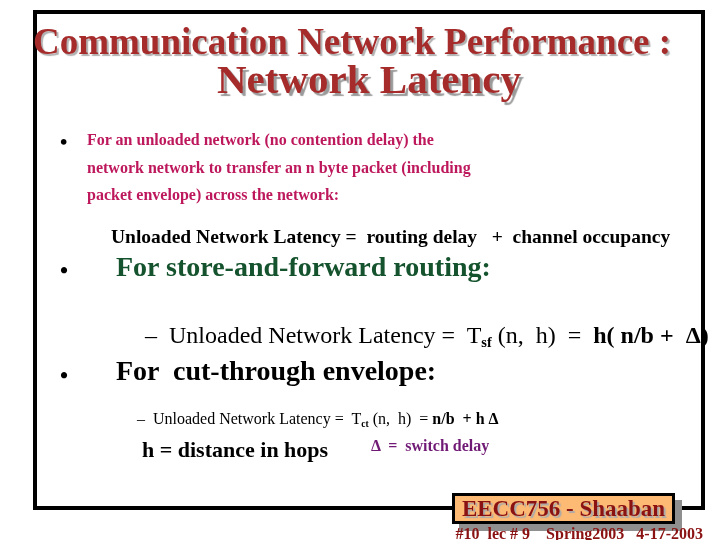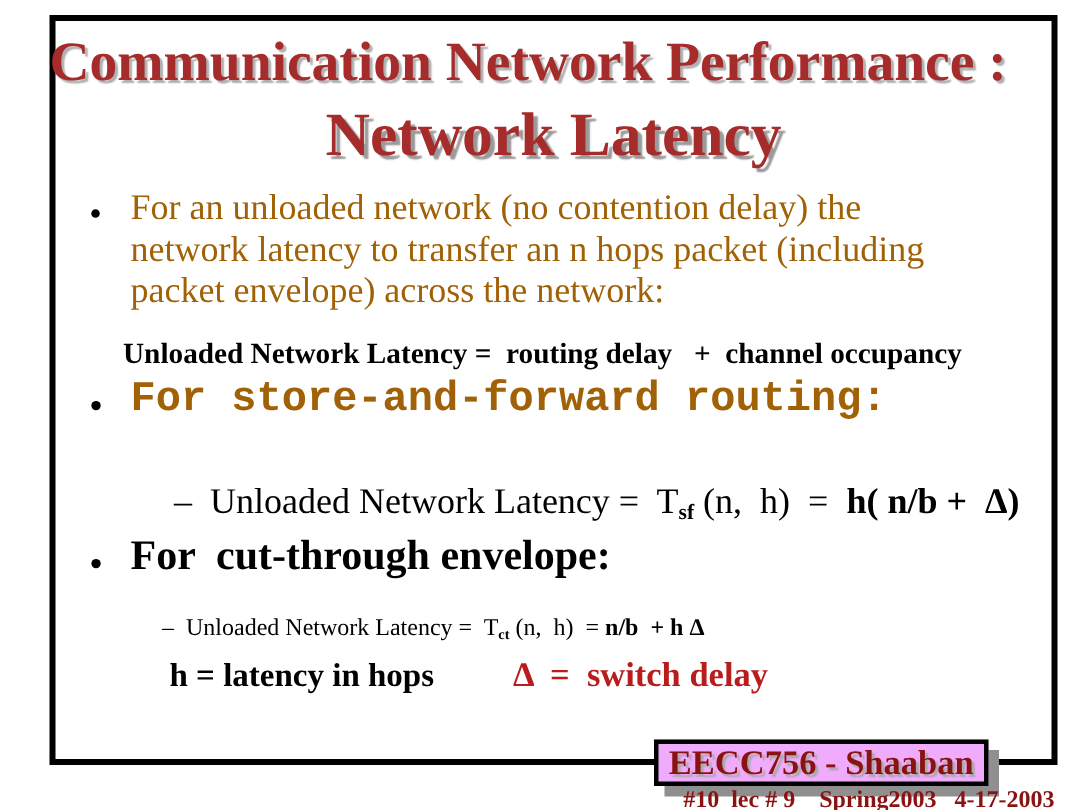--- a/index.html
+++ b/index.html
@@ -15,58 +15,58 @@
   }
   .frame {
     position: absolute;
     left: 33px; top: 10px;
     width: 672px; height: 500px;
     box-sizing: border-box;
     border: 4px solid #000000;
     z-index: 1;
   }
   .abs { position: absolute; z-index: 2; }
-  .pre { white-space: pre-wrap; }
+  .pre { white-space: pre-wrap; margin-left: 29px; }
 
   .title1 {
     left: 33px; top: 20px; width: 672px;
     text-align: left;
     font-size: 37px; font-weight: bold;
     color: var(--title-red);
     text-shadow: 2px 2px 1px #b0b0b0;
     letter-spacing: 0px;
   }
   .title2 {
-    left: 33px; top: 65px; width: 672px;
+    left: 33px; top: 55px; width: 672px;
     text-align: center;
     font-size: 41px; font-weight: bold;
     color: var(--title-red);
     text-shadow: 3px 3px 1px #9a9a9a;
   }
 
   .bullet-dot {
     position: absolute;
     font-weight: bold;
     color: #000;
   }
   .b1-dot { left: 60px; top: 130px; font-size: 21px; }
   .b1-text {
     left: 87px; top: 126px; width: 600px;
-    font-size: 24px; font-weight: normal; color: #a16207;
+    font-size: 16px; font-weight: bold; color: #be185d;
     line-height: 27.5px;
   }
   .eq-summary {
     left: 82px; top: 226px;
     font-size: 19.5px; font-weight: bold; color: #000;
   }
 
   .b2-dot { left: 60px; top: 258px; font-size: 23px; }
   .b2-text {
     left: 87px; top: 251px;
-    font-size: 28px; font-weight: bold; color: #a16207; font-family: Liberation Mono, monospace;
+    font-size: 28px; font-weight: bold; color: #14532d;
   }
   .sf-eq {
     left: 92px; top: 295px;
     font-size: 24px; color: #000;
   }
   .b3-dot { left: 60px; top: 363px; font-size: 23px; }
   .b3-text {
     left: 87px; top: 355px;
     font-size: 28px; font-weight: bold; color: #000;
   }
@@ -76,27 +76,27 @@
   }
   .sub-script {
     font-size: 0.6em;
     position: relative;
     top: 0.28em;
     font-weight: bold;
   }
   .eq-tail { font-weight: bold; }
 
   .def-h   { left: 113px; top: 437px; font-size: 22px; font-weight: bold; color: #000; }
-  .def-delta { left: 342px; top: 437px; font-size: 23px; font-weight: bold; color: #b91c1c; }
+  .def-delta { left: 342px; top: 437px; font-size: 16px; font-weight: bold; color: #701a75; }
 
   .footer-box {
-    left: 436px; top: 493px;
+    left: 452px; top: 493px;
     width: 223px; height: 31px;
     box-sizing: border-box;
-    background: #f0abfc;
+    background: #fdba74;
     border: 3px solid #000000;
     box-shadow: 7px 7px 0 #8f8f8f;
     z-index: 3;
     display: flex; align-items: center; justify-content: center;
   }
   .footer-course {
     font-size: 23px; font-weight: bold;
     color: var(--footer-red);
     text-shadow: 2px 2px 1px #aaaaaa;
     white-space: nowrap;
@@ -114,41 +114,41 @@
 <div class="slide">
 
   <div class="frame"></div>
 
   <div class="abs title1">Communication Network Performance :</div>
   <div class="abs title2">Network Latency</div>
 
   <span class="abs bullet-dot b1-dot">•</span>
   <div class="abs b1-text">
     <div>For an unloaded network (no contention delay) the</div>
-    <div>network latency to transfer an n hops packet (including</div>
+    <div>network network to transfer an n byte packet (including</div>
     <div>packet envelope) across the network:</div>
   </div>
 
   <div class="abs eq-summary pre">Unloaded Network Latency =  routing delay   +  channel occupancy</div>
 
   <span class="abs bullet-dot b2-dot">•</span>
   <div class="abs b2-text pre">For store-and-forward routing:</div>
 
   <div class="abs sf-eq pre">
     <span>–  Unloaded Network Latency =  T</span><span class="sub-script">sf</span><span> (n,  h)  =  </span><span class="eq-tail">h( n/b +  Δ)</span>
   </div>
 
   <span class="abs bullet-dot b3-dot">•</span>
   <div class="abs b3-text pre">For  cut-through envelope:</div>
 
   <div class="abs ct-eq pre">
     <span>–  Unloaded Network Latency =  T</span><span class="sub-script">ct</span><span> (n,  h)  = </span><span class="eq-tail">n/b  + h Δ</span>
   </div>
 
-  <div class="abs def-h pre">h = latency in hops</div>
+  <div class="abs def-h pre">h = distance in hops</div>
   <div class="abs def-delta pre">Δ  =  switch delay</div>
 
   <div class="abs footer-box">
     <span class="footer-course">EECC756 - Shaaban</span>
   </div>
   <div class="abs footer-meta pre">#10  lec # 9    Spring2003   4-17-2003</div>
 
 </div>
 
 </body></html>

